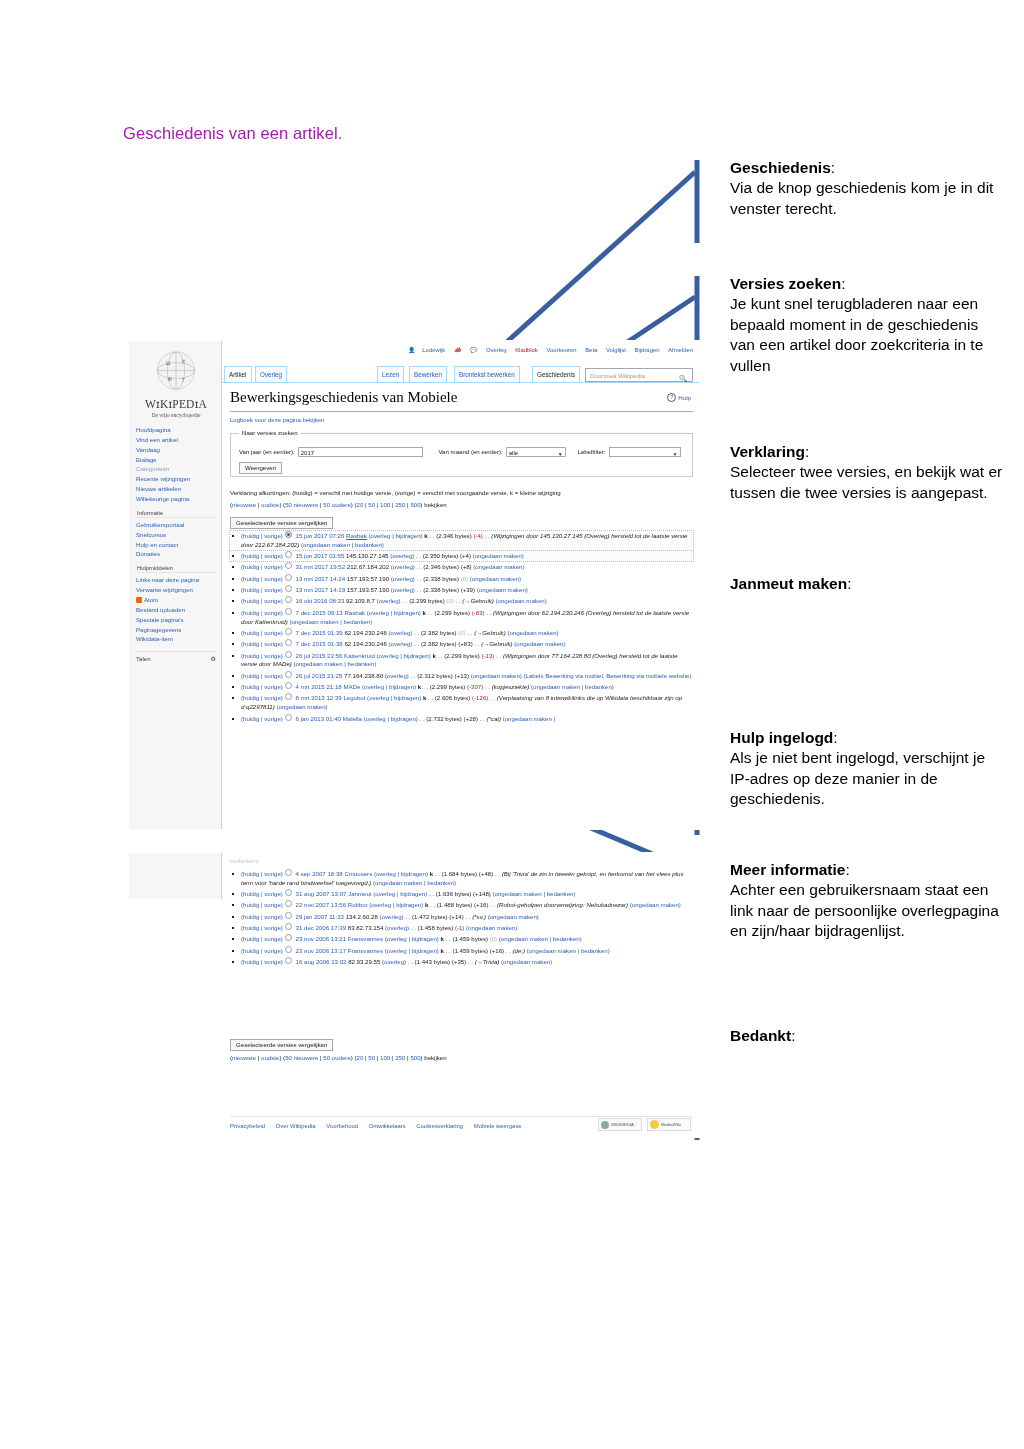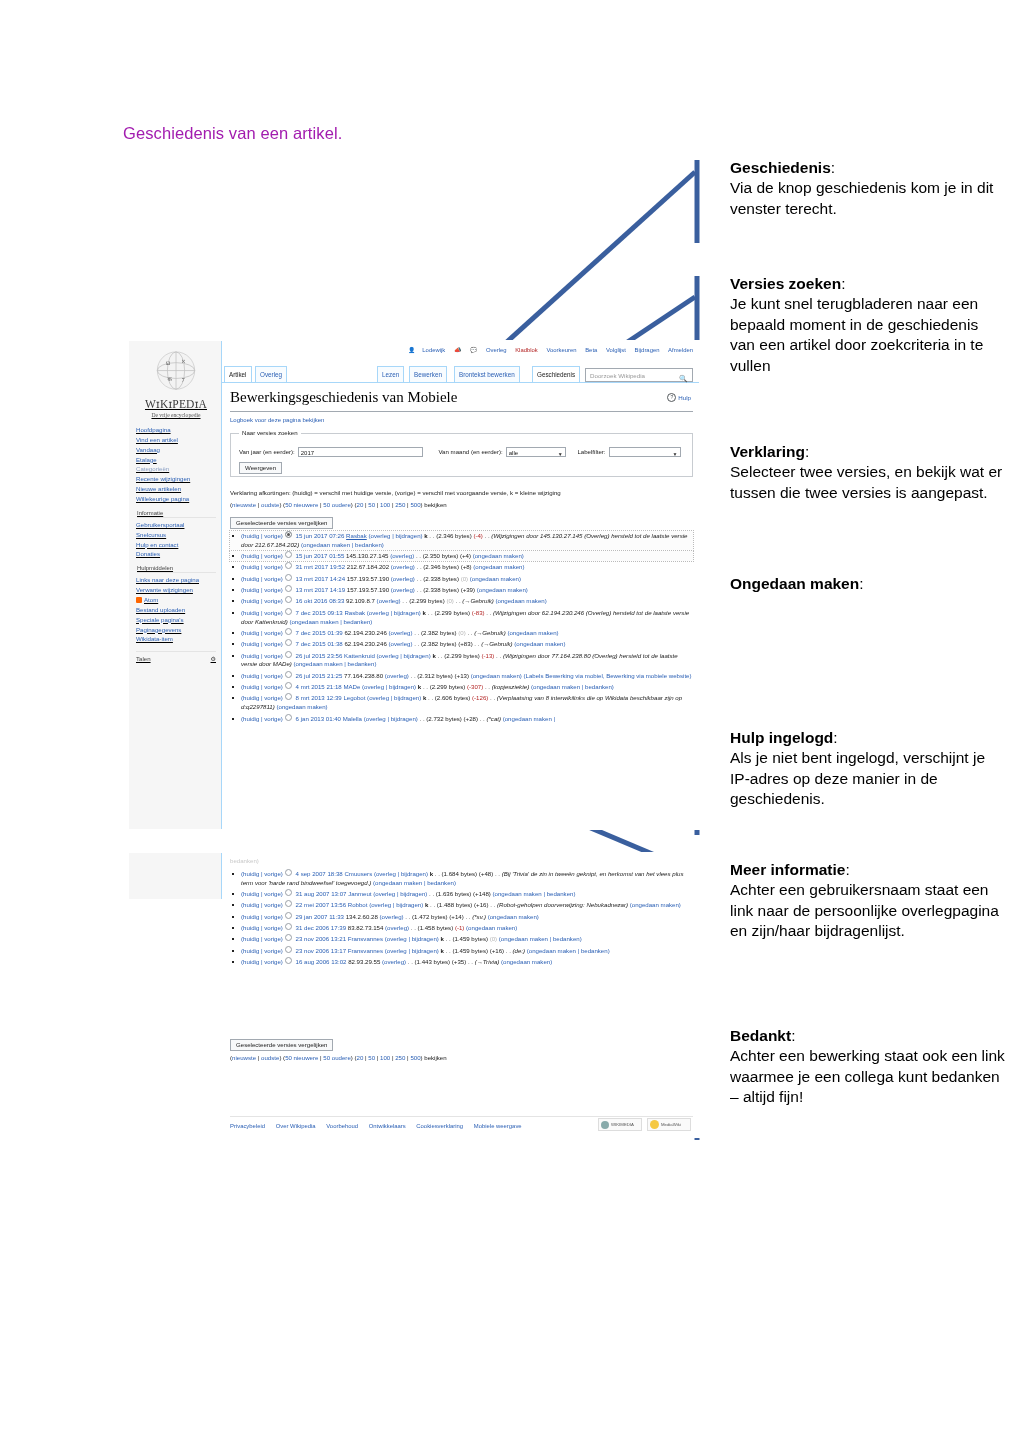--- a/index.html
+++ b/index.html
@@ -35,21 +35,21 @@
   .shot1{left:128px;top:340px;width:570px;height:488px;}
   .shot2{left:128px;top:852px;width:570px;height:284px;}
 
   .wp-bg{position:absolute;inset:0;background:#fff;}
 
   
   .wp-side{
     position:absolute;left:0;top:0;width:92px;height:100%;
     background:#f6f6f6;border-right:1px solid #a7d7f9;
   }
-  .wp-side-inner{padding:4px 5px 0 7px;text-decoration:underline;}
+  .wp-side-inner{padding:4px 5px 0 7px;}
   .wp-globe{width:46px;height:46px;margin:4px auto 1px auto;display:block;}
   .wp-wordmark{
     text-align:center;font-family:"Liberation Serif", serif;
     font-size:11.5px;color:#3a3a3a;letter-spacing:.2px;
     font-variant:small-caps;
   }
   .wp-tagline{
     text-align:center;font-family:"Liberation Serif", serif;
     font-size:5.6px;color:#555;margin-top:1px;margin-bottom:7px;
   }
@@ -217,33 +217,32 @@
     </div>
     <div class="anno" style="top:124px;">
       <div class="ttl"><span>Versies zoeken</span><span class="colon">:</span></div>
       <div class="body">Je kunt snel terugbladeren naar een bepaald moment in de geschiedenis van een artikel door zoekcriteria in te vullen</div>
     </div>
     <div class="anno" style="top:292px;">
       <div class="ttl"><span>Verklaring</span><span class="colon">:</span></div>
       <div class="body">Selecteer twee versies, en bekijk wat er tussen die twee versies is aangepast.</div>
     </div>
     <div class="anno" style="top:424px;">
-      <div class="ttl"><span>Ongedaan maken</span><span class="colon">:</span></div>
+      <div class="ttl"><span>Janmeut maken</span><span class="colon">:</span></div>
     </div>
     <div class="anno" style="top:578px;">
       <div class="ttl"><span>Hulp ingelogd</span><span class="colon">:</span></div>
       <div class="body">Als je niet bent ingelogd, verschijnt je IP-adres op deze manier in de geschiedenis.</div>
     </div>
     <div class="anno" style="top:710px;">
       <div class="ttl"><span>Meer informatie</span><span class="colon">:</span></div>
       <div class="body">Achter een gebruikersnaam staat een link naar de persoonlijke overlegpagina en zijn/haar bijdragenlijst.</div>
     </div>
     <div class="anno" style="top:876px;">
       <div class="ttl"><span>Bedankt</span><span class="colon">:</span></div>
-      <div class="body">Achter een bewerking staat ook een link waarmee je een collega kunt bedanken – altijd fijn!</div>
     </div>
   </div>
 
   <div class="shot shot1">
     <div class="wp-bg"></div>
 
     <div class="wp-side">
       <div class="wp-side-inner">
         <svg class="wp-globe" viewBox="0 0 64 64">
           <circle cx="32" cy="30" r="26" fill="#f3f3f3" stroke="#c8c8c8"></circle>

